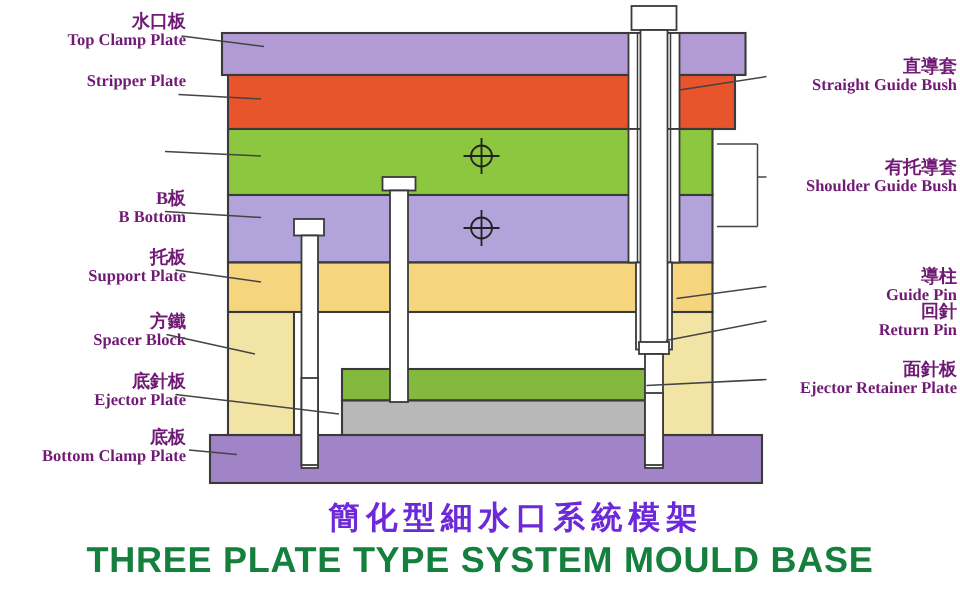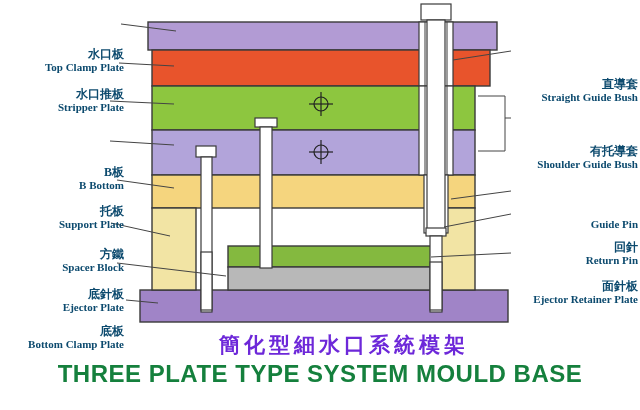--- a/index.html
+++ b/index.html
@@ -8,21 +8,21 @@
     background:#ffffff; overflow:hidden;
     font-family:"Liberation Serif", serif;
   }
   svg { position:absolute; left:0; top:0; }
   .plate   { stroke:#3a3a3a; stroke-width:1.4; }
   .metal   { stroke:#3a3a3a; stroke-width:1.2; fill:#ffffff; }
   .innerln { stroke:#3a3a3a; stroke-width:1; }
   .leader  { stroke:#444444; stroke-width:1; }
   .mark    { stroke:#222222; stroke-width:1.2; fill:none; }
 
-  .label { position:absolute; color:#0c4a6e; line-height:13px;margin-top:40px; }
+  .label { position:absolute; color:#701a75; line-height:13px; }
   .label.left  { right:516px; width:118px; text-align:right; }
   .label.right { left:514px;  width:124px; text-align:right; }
   .label .zh { font-size:12px; font-weight:bold; }
   .label .en { font-size:11px; font-weight:bold; }
 
   .title-zh {
     position:absolute; top:331px; left:0; width:100%;
     text-align:center; font-size:21px; font-weight:bold;
     letter-spacing:4px; color:#6d28d9;
     font-family:"Liberation Serif", serif;
@@ -122,21 +122,20 @@
       <line class="leader" x1="511" y1="214" x2="444" y2="227"></line>
       <line class="leader" x1="511" y1="253" x2="431" y2="257"></line>
     </g>
   </svg>
 
   <div class="label left" style="top:8px">
     <div class="zh">水口板</div>
     <div class="en">Top Clamp Plate</div>
   </div>
   <div class="label left" style="top:48px">
-    <div class="zh">水口推板</div>
     <div class="en">Stripper Plate</div>
   </div>
   <div class="label left" style="top:126px">
     <div class="zh">B板</div>
     <div class="en">B Bottom</div>
   </div>
   <div class="label left" style="top:165px">
     <div class="zh">托板</div>
     <div class="en">Support Plate</div>
   </div>
@@ -155,20 +154,21 @@
 
   <div class="label right" style="top:38px">
     <div class="zh">直導套</div>
     <div class="en">Straight Guide Bush</div>
   </div>
   <div class="label right" style="top:105px">
     <div class="zh">有托導套</div>
     <div class="en">Shoulder Guide Bush</div>
   </div>
   <div class="label right" style="top:178px">
+    <div class="zh">導柱</div>
     <div class="en">Guide Pin</div>
   </div>
   <div class="label right" style="top:201px">
     <div class="zh">回針</div>
     <div class="en">Return Pin</div>
   </div>
   <div class="label right" style="top:240px">
     <div class="zh">面針板</div>
     <div class="en">Ejector Retainer Plate</div>
   </div>

